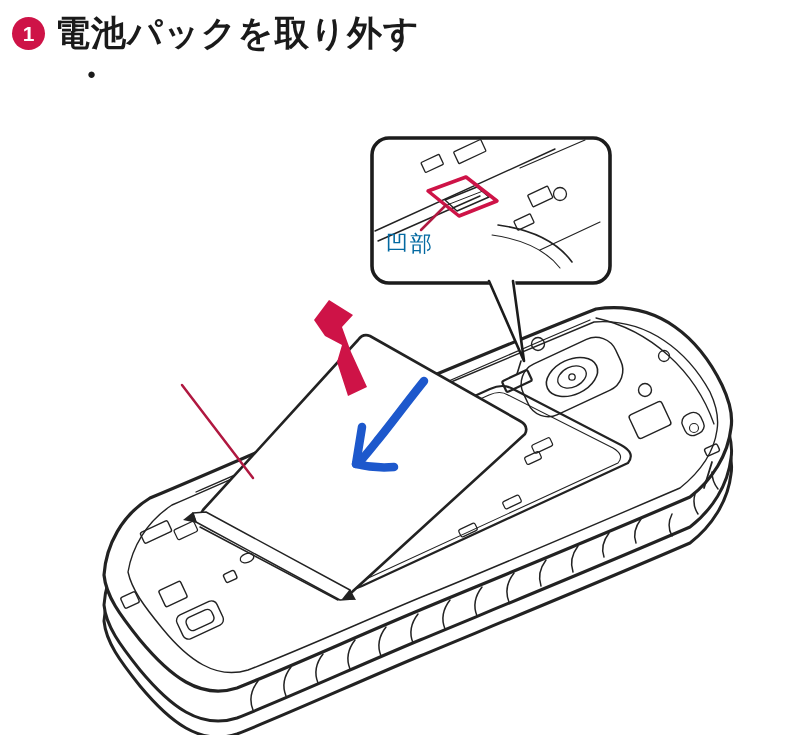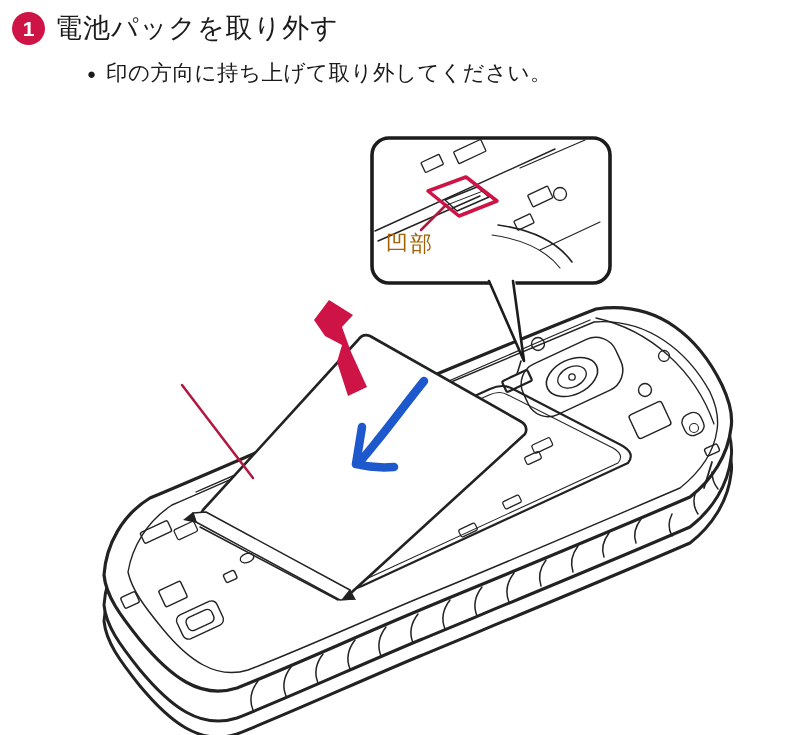--- a/index.html
+++ b/index.html
@@ -6,26 +6,26 @@
   .page{
     position:relative;width:812px;height:735px;background:#fff;overflow:hidden;
     font-family:"Liberation Sans","DejaVu Sans",sans-serif;color:#1a1a1a;
   }
   .step-head{position:absolute;left:12px;top:10px;display:flex;align-items:center;gap:10px;}
   .badge{
     width:33px;height:33px;border-radius:50%;background:#ce1347;color:#fff;
     display:flex;align-items:center;justify-content:center;
     font-size:21px;font-weight:bold;line-height:1;
   }
-  .title{font-size:27px;font-weight:normal;letter-spacing:1px;}
+  .title{font-size:35px;font-weight:bold;letter-spacing:1px;}
   .instr{position:absolute;left:106px;top:56px;width:672px;font-size:21.5px;line-height:34px;letter-spacing:0.5px;}
   .instr .line{position:relative;}
   .bullet{position:absolute;left:-19px;top:1px;font-size:15px;}
   svg.fig{position:absolute;left:0;top:0;}
-  .lbl{position:absolute;font-size:22px;letter-spacing:2px;color:#a16207;}
+  .lbl{position:absolute;font-size:22px;letter-spacing:2px;color:#0369a1;}
   .lbl-batt{left:100px;top:350px;}
   .lbl-recess{left:386px;top:229px;}
 </style>
 </head>
 <body>
 
 <div class="page">
 
   <svg class="fig" width="812" height="735" viewBox="0 0 812 735" fill="none" stroke-linecap="round" stroke-linejoin="round">
 
@@ -161,20 +161,17 @@
 
   <div class="step-head">
     <span class="badge">1</span>
     <span class="title">電池パックを取り外す</span>
   </div>
 
   <div class="instr">
     <div class="line">
       <span class="bullet">●</span>
     </div>
-    <div class="line">
-      <span>印の方向に持ち上げて取り外してください。</span>
-    </div>
   </div>
 
   <div class="lbl lbl-recess">凹部</div>
 
 </div>
 
 </body></html>

